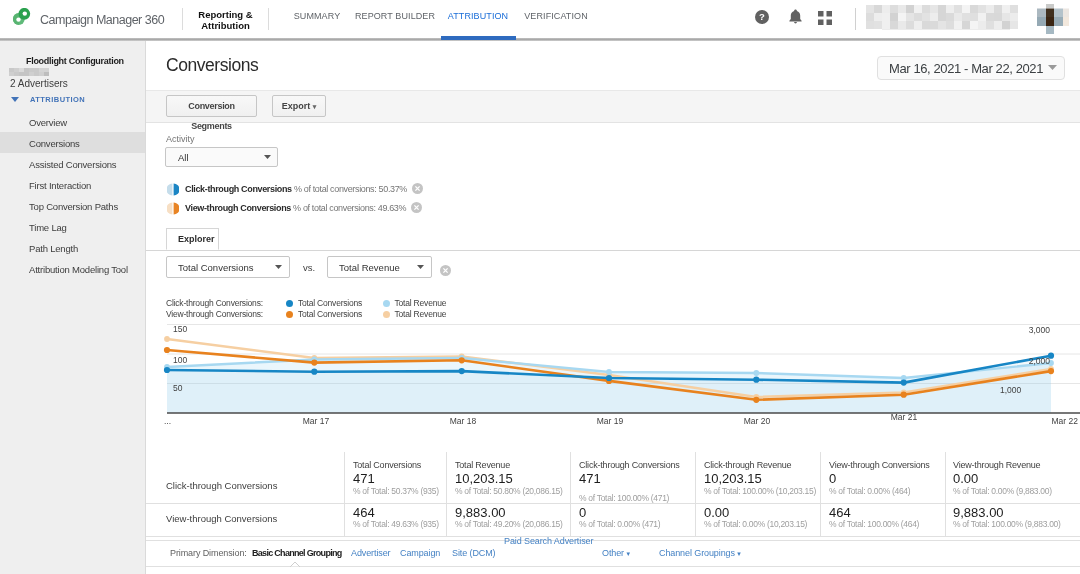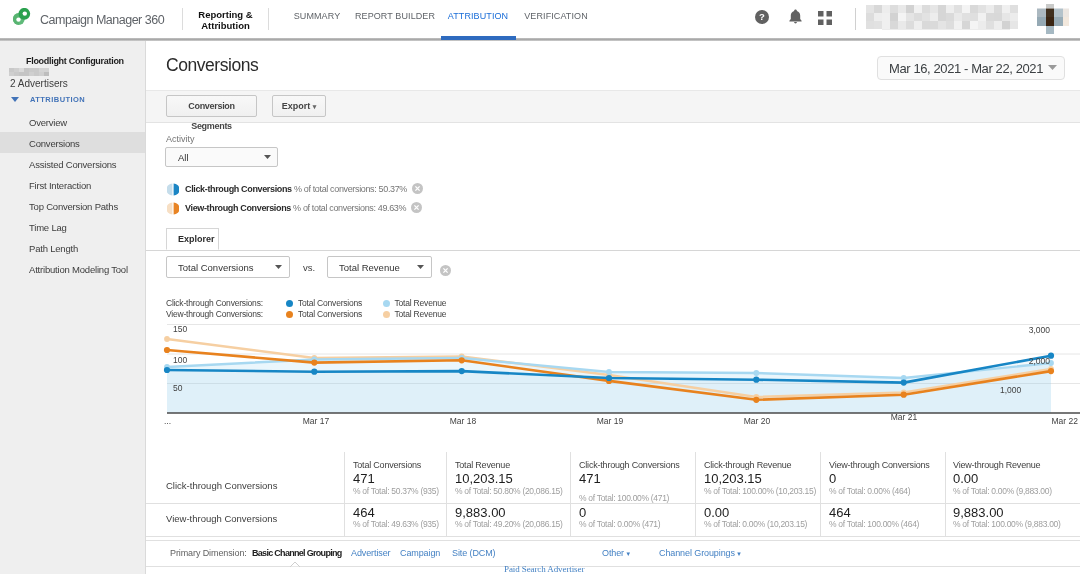--- a/index.html
+++ b/index.html
@@ -344,19 +344,19 @@
     <div class="abs" style="left:166px;top:480px;font-size:9.5px;color:#3d3d3d;">Click-through Conversions</div>
     <div class="abs" style="left:166px;top:512.5px;font-size:9.5px;color:#3d3d3d;">View-through Conversions</div>
 
 <div class="abs" style="left:146px;top:540px;width:934px;height:1px;background:#e0e0e0;"></div>
     <div class="abs" style="left:146px;top:566px;width:934px;height:1px;background:#e0e0e0;"></div>
     <div class="abs" style="left:170px;top:548px;font-size:9px;color:#616161;letter-spacing:-0.1px;">Primary Dimension:</div>
     <div class="abs" style="left:252px;top:548px;font-size:9px;font-weight:bold;color:#212121;letter-spacing:-0.7px;">Basic Channel Grouping</div>
     <div class="abs lnk" style="left:351px;top:548px;">Advertiser</div>
     <div class="abs lnk" style="left:400px;top:548px;">Campaign</div>
     <div class="abs lnk" style="left:452px;top:548px;">Site (DCM)</div>
-    <div class="abs lnk" style="left:504px;top:564px;font-family:Liberation Serif, serif;">Paid Search Advertiser</div>
+    <div class="abs lnk" style="left:504px;top:536px;">Paid Search Advertiser</div>
     <svg class="abs" style="left:290px;top:562px;" width="10" height="5" viewBox="0 0 10 5">
       <path d="M0,5 L5,0 L10,5 Z" fill="#fff" stroke="#cfcfcf" stroke-width="1"></path>
     </svg>
     <div class="abs lnk" style="left:602px;top:548px;">Other <span style="font-size:7px;">▾</span></div>
     <div class="abs lnk" style="left:659px;top:548px;">Channel Groupings <span style="font-size:7px;">▾</span></div>
 
 </div>
 </body></html>

